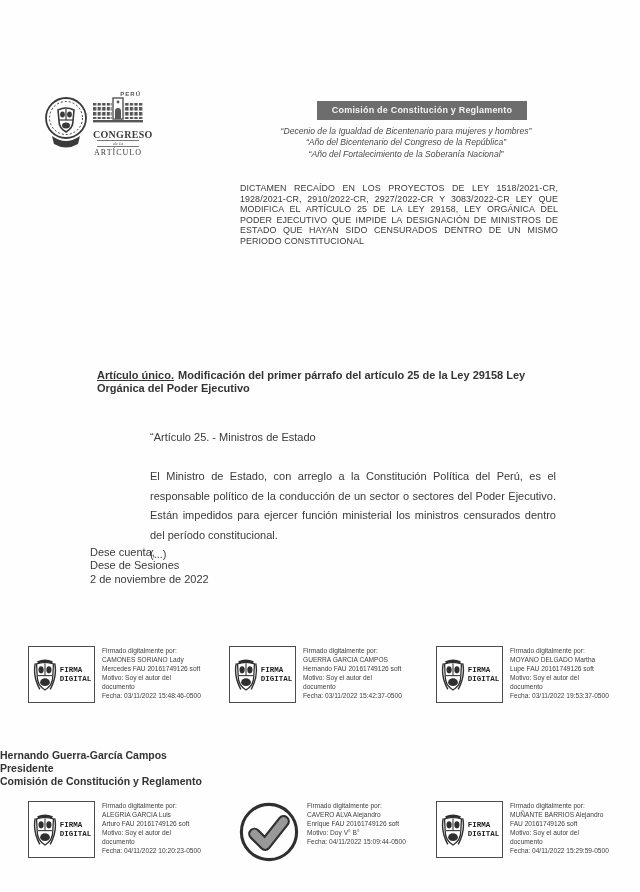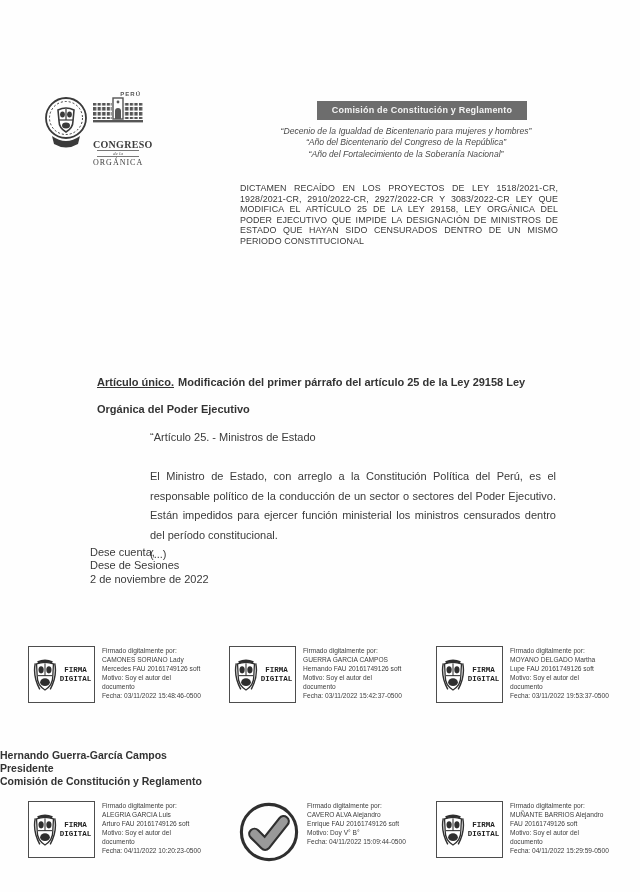--- a/index.html
+++ b/index.html
@@ -6,21 +6,21 @@
   html,body { background:#ffffff; }
   body { font-family:"Liberation Sans", sans-serif; color:#333; }
   .page {
     position:relative; width:640px; height:892px; margin:0 auto;
     background:#fefefe; overflow:hidden;
   }
   
   .seal-round { position:absolute; left:44px; top:96px; }
   .congress-logo { position:absolute; left:93px; top:91px; width:50px; text-align:center; }
   .congress-peru { font-size:6px; letter-spacing:1px; color:#555; text-align:right; padding-right:2px; font-weight:bold; }
-  .congress-name { font-family:"Liberation Serif", serif; font-weight:bold; font-size:10px; color:#3c3c3c; margin-top:10px; letter-spacing:.3px; }
+  .congress-name { font-family:"Liberation Serif", serif; font-weight:bold; font-size:10px; color:#3c3c3c; margin-top:0; letter-spacing:.3px; }
   .congress-dela { font-family:"Liberation Serif", serif; font-style:italic; font-size:5px; color:#555; border-top:1px solid #777; border-bottom:1px solid #777; line-height:5px; margin:0 4px; }
   .congress-rep { font-family:"Liberation Serif", serif; font-size:8px; color:#3c3c3c; letter-spacing:1px; margin-top:1px; }
   .banner {
     position:absolute; left:317px; top:101px; width:210px; height:19px;
     background:#6d6d6d; color:#f4f4f4; font-weight:bold; font-size:9px;
     text-align:center; line-height:19px; letter-spacing:.2px;
   }
   .quotes {
     position:absolute; left:248px; top:126px; width:316px;
     font-size:8.6px; font-style:italic; color:#4a4a4a; text-align:center; line-height:11.3px;
@@ -30,37 +30,37 @@
     position:absolute; left:240px; top:183px; width:318px;
     font-weight:normal; font-size:8.9px; line-height:10.5px; color:#383838;
     text-align:justify; text-align-last:left; letter-spacing:.1px;
   }
   .law-title {
     position:absolute; left:86px; top:265px; width:478px;
     font-weight:bold; font-size:11px; line-height:19.5px; color:#343434; text-align:center;
   }
   .articulo {
     position:absolute; left:97px; top:369px; width:462px;
-    font-weight:bold; font-size:11px; line-height:27px; color:#343434;
+    font-weight:bold; font-size:11px; line-height:13px; color:#343434;
   }
   .articulo .lbl { text-decoration:underline; margin-right:4px; }
   .quoted {
     position:absolute; left:150px; top:431px; width:406px; color:#3a3a3a;
   }
   .quoted .q-head { font-weight:normal; font-size:11px; }
   .quoted .q-body { margin-top:24px; font-size:11px; line-height:19.5px; text-align:justify; text-align-last:left; }
   .quoted .q-ellipsis { font-size:11px; line-height:19.5px; }
   .closing { position:absolute; left:90px; top:546px; font-size:11px; line-height:13.4px; color:#3a3a3a; }
   
   .sig { position:absolute; display:flex; gap:7px; align-items:flex-start; }
   .stamp-frame {
     width:67px; height:57px; border:1px solid #4d4d4d; background:#fff;
     display:flex; align-items:center; justify-content:center; gap:2px; padding:2px; flex:0 0 auto;
   }
-  .firma { font-family:"Liberation Mono", monospace; font-weight:bold; font-size:7.5px; line-height:8.5px; color:#1f1f1f;text-align:center; }
+  .firma { font-family:"Liberation Mono", monospace; font-weight:bold; font-size:7.5px; line-height:8.5px; color:#1f1f1f; }
   .sig-text { font-size:6.6px; line-height:8.9px; color:#3c3c3c; padding-top:1px; width:124px; }
   .check-wrap { width:62px; height:62px; flex:0 0 auto; }
   .president {
     position:absolute; left:0; top:749px; width:516px; text-align:left;
     font-weight:bold; font-size:10.5px; line-height:13.2px; color:#333;
   }
 </style>
 </head>
 <body>
 
@@ -111,21 +111,21 @@
       <use href="#seal"></use>
     </svg>
 
   <div class="congress-logo">
     <div class="congress-peru">PERÚ</div>
     <svg width="50" height="28">
         <use href="#building"></use>
       </svg>
     <div class="congress-name">CONGRESO</div>
     <div class="congress-dela">de la</div>
-    <div class="congress-rep">ORGÁNICA</div>
+    <div class="congress-rep">ARTÍCULO</div>
   </div>
 
   <div class="banner">Comisión de Constitución y Reglamento</div>
 
   <div class="quotes">
       <div>“Decenio de la Igualdad de Bicentenario para mujeres y hombres”</div>
       <div>“Año del Bicentenario del Congreso de la República”</div>
       <div>“Año del Fortalecimiento de la Soberanía Nacional”</div>
     </div>
 

